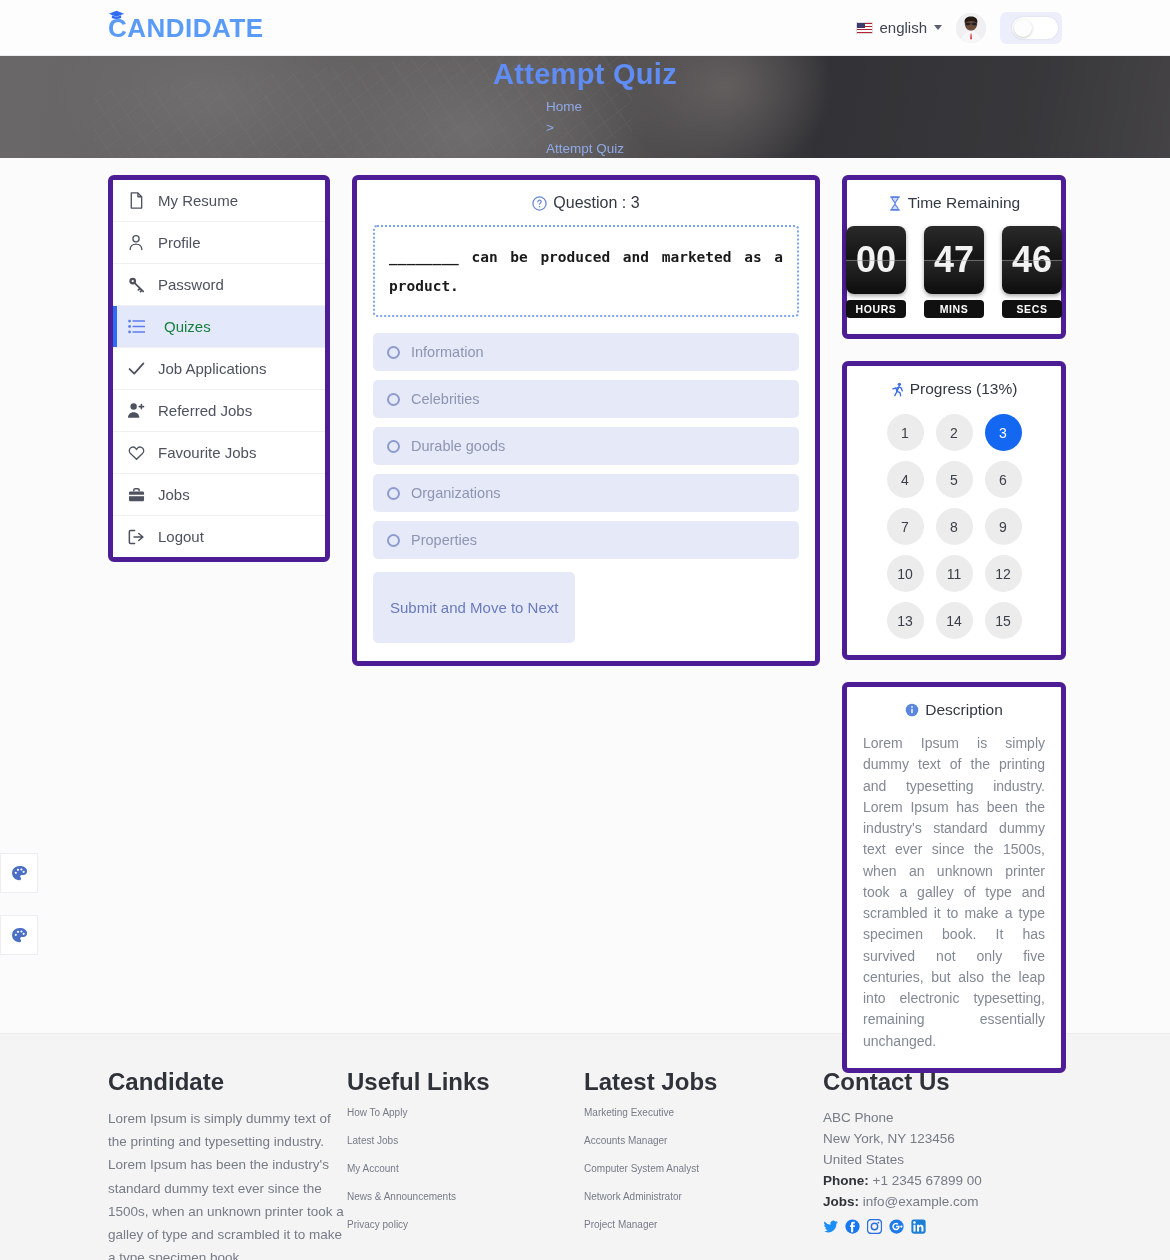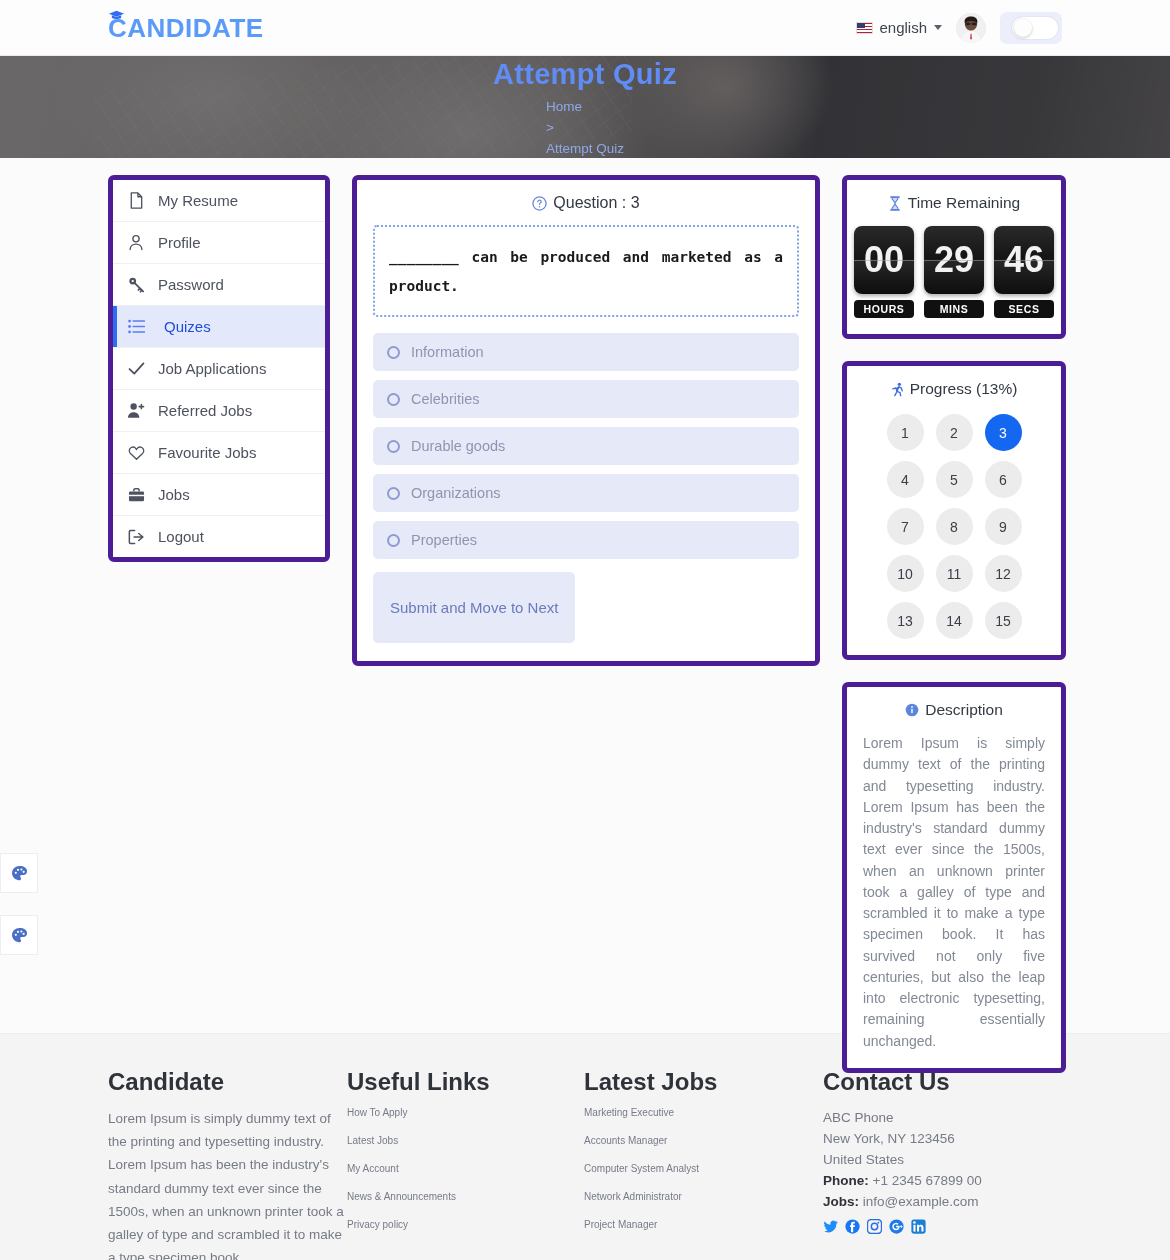--- a/index.html
+++ b/index.html
@@ -191,21 +191,21 @@
     color: #4d525e;
     font-size: 15px;
     cursor: pointer;
     position: relative;
     background: #fff;
   }
   .side-item:last-child { border-bottom: none; }
   .side-item .ic { width: 18px; display: flex; justify-content: center; flex: 0 0 18px; }
   .side-item.active {
     background: #e4e8fb;
-    color: #1d4ed8;
+    color: #15803d;
   }
   .side-item.active::before {
     content: "";
     position: absolute;
     left: 0; top: 0; bottom: 0;
     width: 4px;
     background: #2f6bf3;
   }
   .side-item.active .side-label { padding-left: 6px; }
 
@@ -273,21 +273,21 @@
     text-align: right;
     font-size: 15.5px;
     color: #333842;
     display: flex;
     align-items: center;
     justify-content: center;
     gap: 6px;
     margin-bottom: 14px;
   }
 
-  .clock { display: flex; justify-content: center; gap: 10px; }
+  .clock { display: flex; justify-content: center; gap: 18px; }
   .clock-unit { display: flex; flex-direction: column; align-items: center; gap: 6px; }
   .flip {
     width: 60px; height: 68px;
     border-radius: 8px;
     background: linear-gradient(180deg, #2a2a2a 0%, #141414 48%, #262626 52%, #0d0d0d 100%);
     color: #f2f2f2;
     font-size: 36px;
     font-weight: 700;
     display: flex; align-items: center; justify-content: center;
     position: relative;
@@ -577,21 +577,21 @@
           <path d="M3.6 1.6c0 3 3.4 4 3.4 6.4s-3.4 3.4-3.4 6.4h6.8c0-3-3.4-4-3.4-6.4s3.4-3.4 3.4-6.4z" fill="#cfdcfa" stroke="#5b7fe0" stroke-width="1.2"></path>
         </svg>
         <span>Time Remaining</span>
       </div>
       <div class="clock" id="clock">
           <div class="clock-unit">
             <div class="flip">00</div>
             <div class="flip-label">HOURS</div>
           </div>
           <div class="clock-unit">
-            <div class="flip">29</div>
+            <div class="flip">47</div>
             <div class="flip-label">MINS</div>
           </div>
           <div class="clock-unit">
             <div class="flip">46</div>
             <div class="flip-label">SECS</div>
           </div>
         </div>
     </div>
 
     <div class="card panel">

